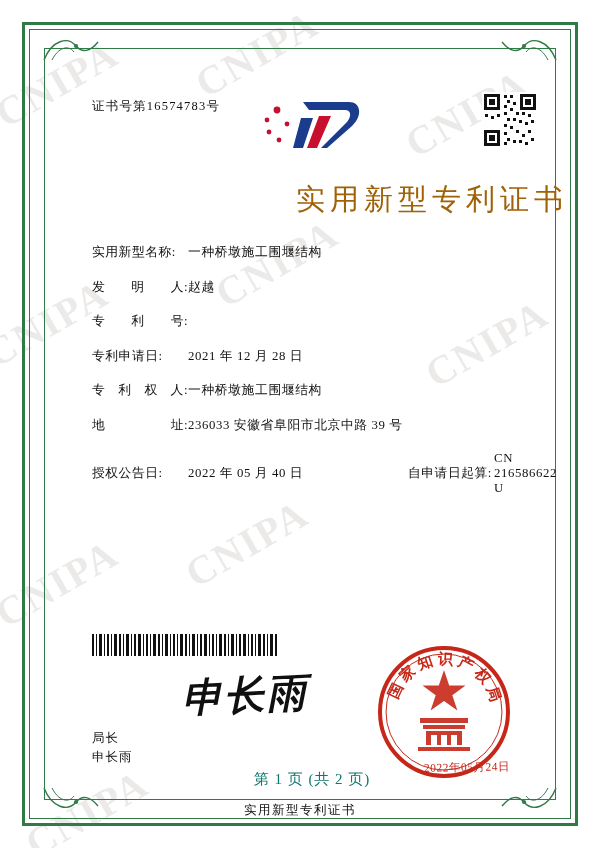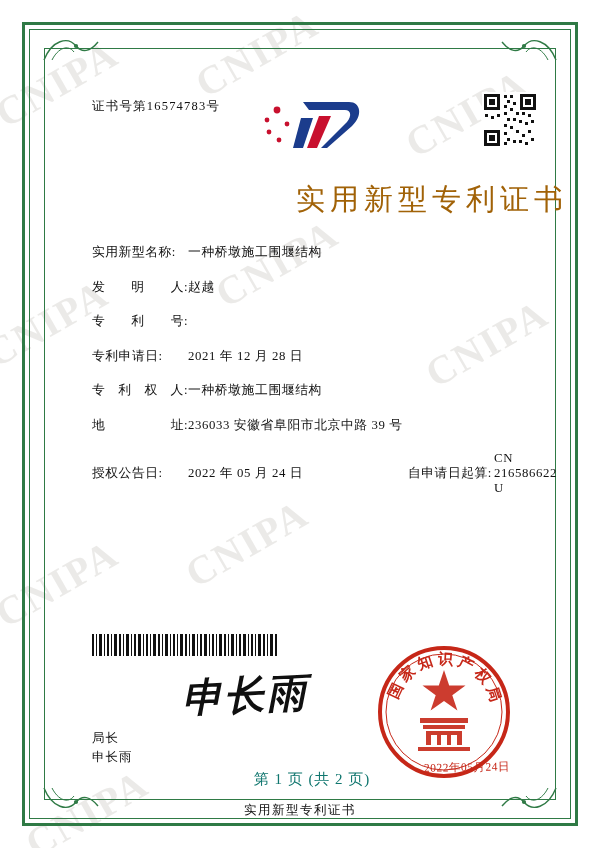--- a/index.html
+++ b/index.html
@@ -406,21 +406,21 @@
     <div class="field-row">
       <div class="field-label spread">
         <span>地</span>
         <span>址:</span>
       </div>
       <div class="field-value">236033 安徽省阜阳市北京中路 39 号</div>
     </div>
 
     <div class="field-row two-col">
       <div class="field-label">授权公告日:</div>
-      <div class="field-value">2022 年 05 月 24 日</div>
+      <div class="field-value">2022 年 05 月 40 日</div>
       <div class="field-label2">自申请日起算:</div>
       <div class="field-value2">CN 216586622 U</div>
     </div>
 
   </div>
 
 
   <div class="barcode">
     <svg width="186" height="22" viewBox="0 0 186 22">
       <g fill="#111111">

